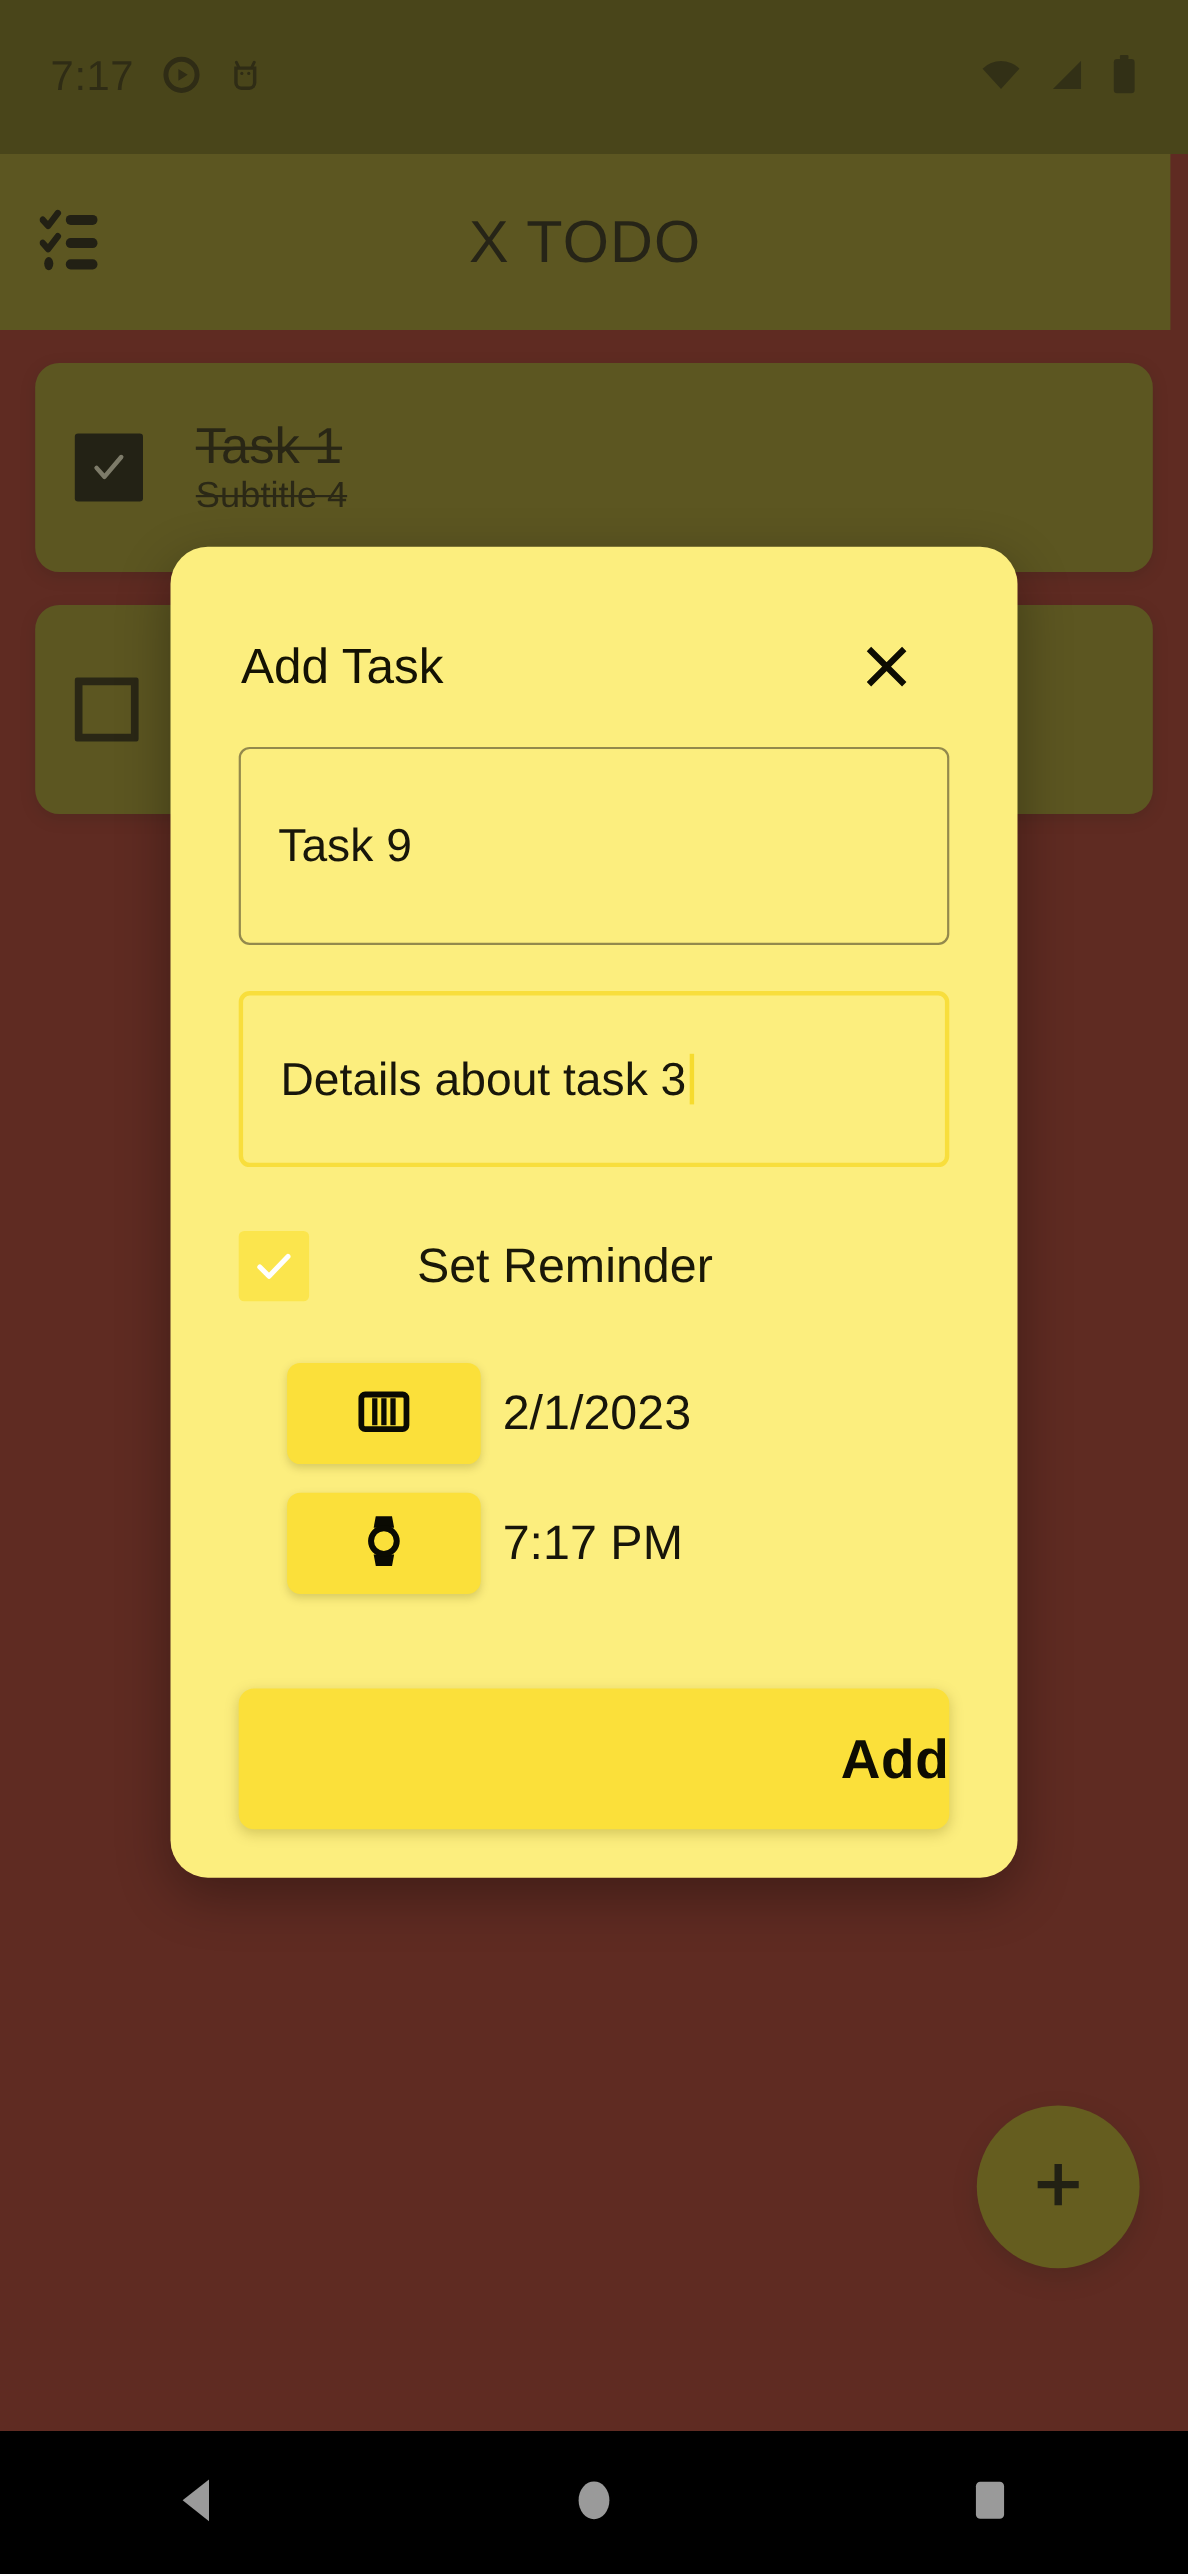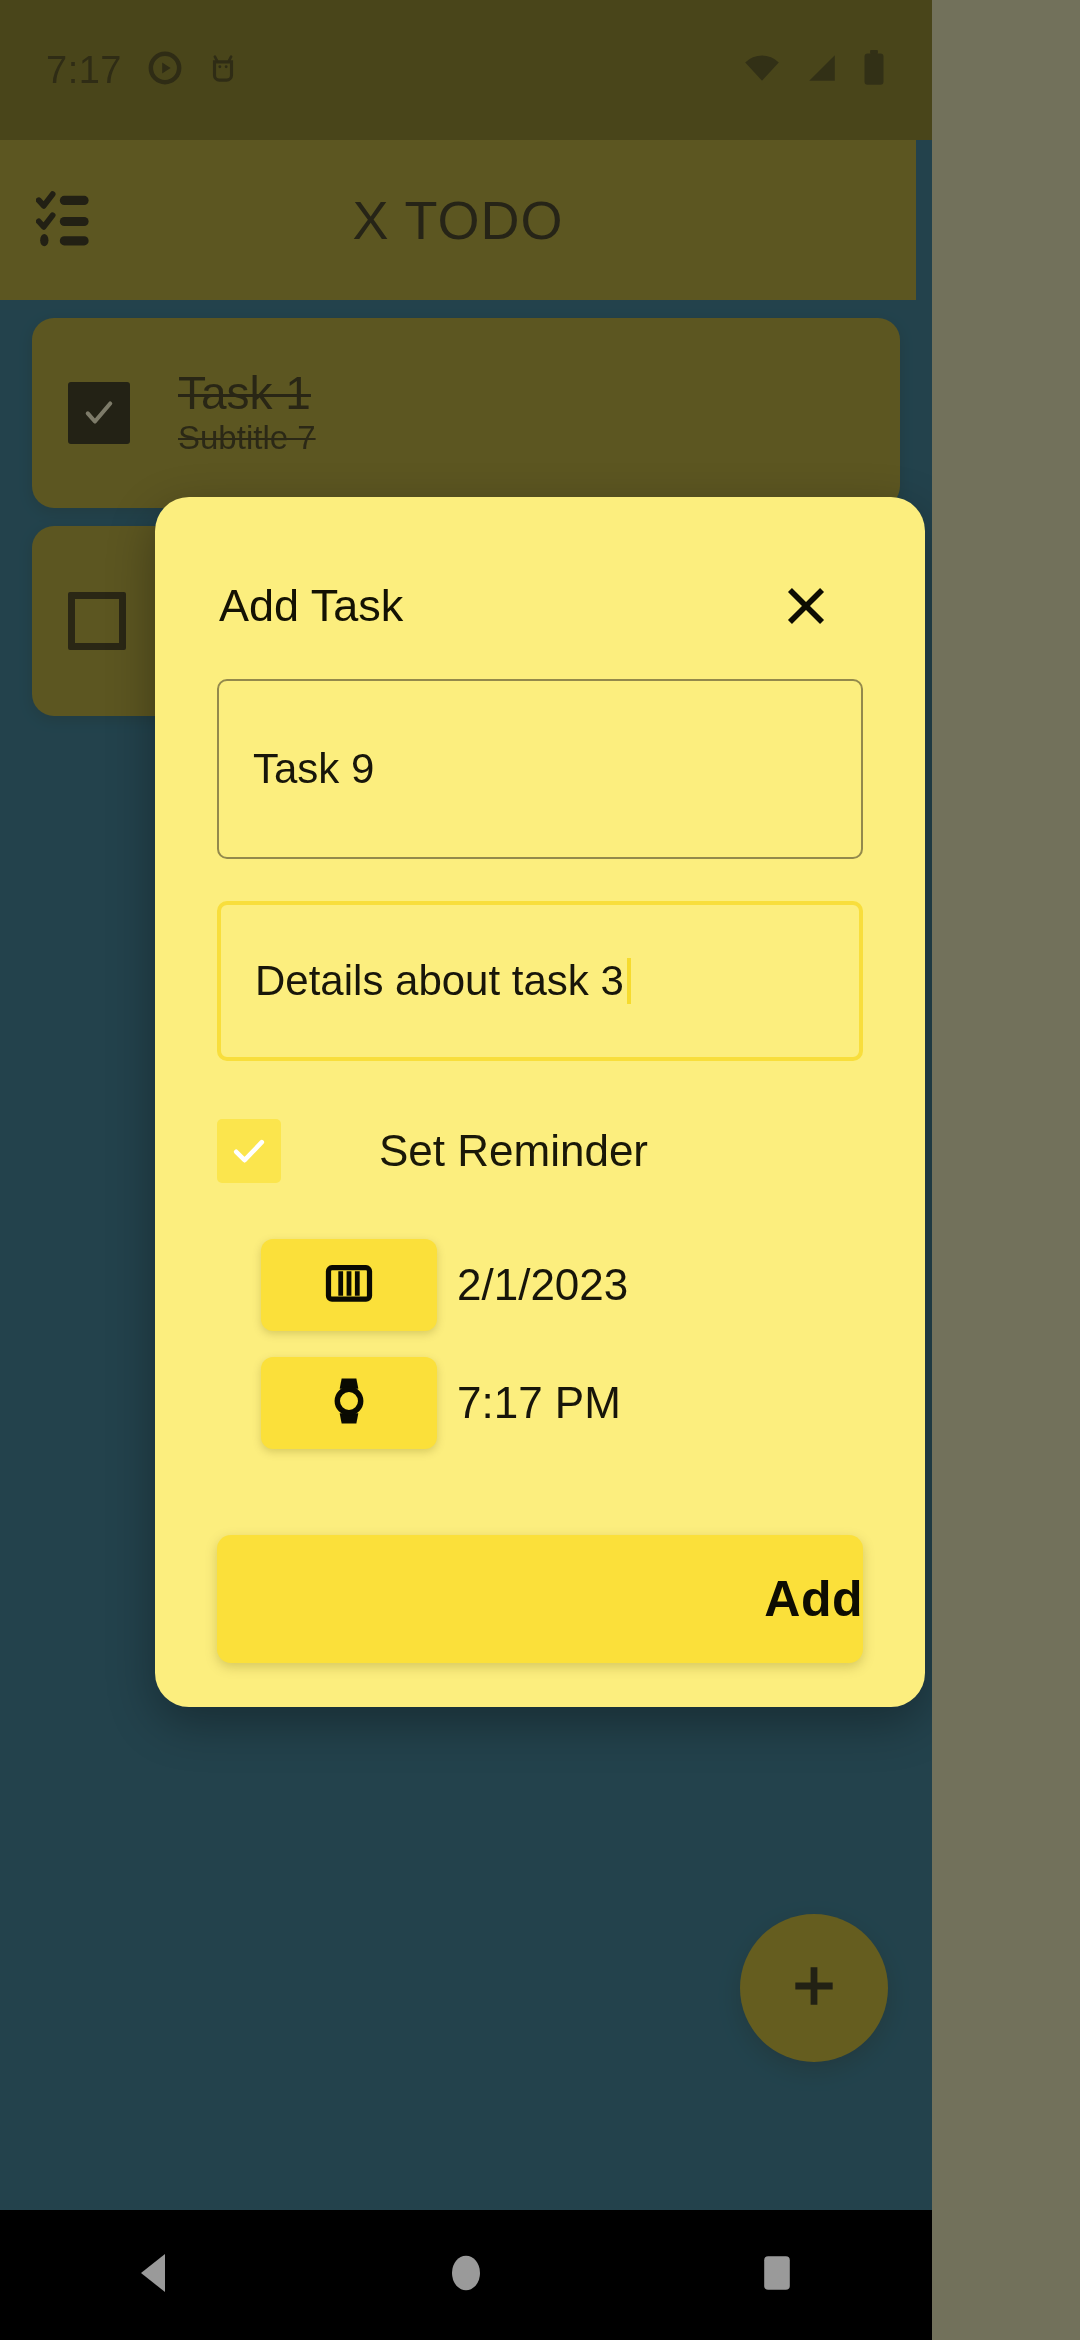--- a/index.html
+++ b/index.html
@@ -4,22 +4,22 @@
 <style>
   * { margin:0; padding:0; box-sizing:border-box; }
   html, body {
     width:1080px; height:2340px;
     background:#72715B;
     font-family:"Liberation Sans", sans-serif;
     overflow:hidden;
   }
   #phone {
     position:relative;
-    width:932px; height:2340px;
-    background:#0c4a6e;
+    width:1080px; height:2340px;
+    background:#7f1d1d;
     overflow:hidden;
     text-decoration:underline;
   }
 
   
   #app-layer { position:absolute; inset:0 0 130px 0; }
 
   .statusbar {
     position:absolute; top:0; left:0; right:0; height:140px;
     background:#55500F;
@@ -39,21 +39,21 @@
     display:flex; align-items:center;
   }
   .appbar-icon { position:absolute; left:36px; top:50%; transform:translateY(-50%); }
   .appbar-title {
     width:100%; text-align:center;
     font-size:54px; color:#121008; letter-spacing:1px;
   }
 
   .list { position:absolute; top:300px; left:0; right:0; bottom:0; }
   .task-card {
-    margin:18px 32px;
+    margin:30px 32px;
     background:#79701C;
     border-radius:22px;
     min-height:190px;
     display:flex; align-items:center;
     padding:8px 36px;
     box-shadow:0 4px 14px rgba(0,0,0,0.18);
   }
   .tc-box-on {
     width:62px; height:62px; background:#0C0C04;
     display:flex; align-items:center; justify-content:center;
@@ -255,21 +255,21 @@
 
     <div class="list">
       <div class="task-card">
         <span class="tc-box-on">
           <svg width="34" height="34" viewBox="0 0 20 20">
               <path d="M3.4 10.2 L7.6 15 L16.6 4.4" fill="none" stroke="#B9B7A6" stroke-width="2.4" stroke-linecap="round" stroke-linejoin="round"></path>
             </svg>
         </span>
         <span class="tc-texts">
           <span class="tc-title">Task 1</span><br>
-          <span class="tc-sub">Subtitle 7</span>
+          <span class="tc-sub">Subtitle 4</span>
         </span>
       </div>
       <div class="task-card">
         <span class="tc-box-off"></span>
         <span class="tc-texts">
           <span class="tc-title plain"></span>
         </span>
       </div>
     </div>
 

